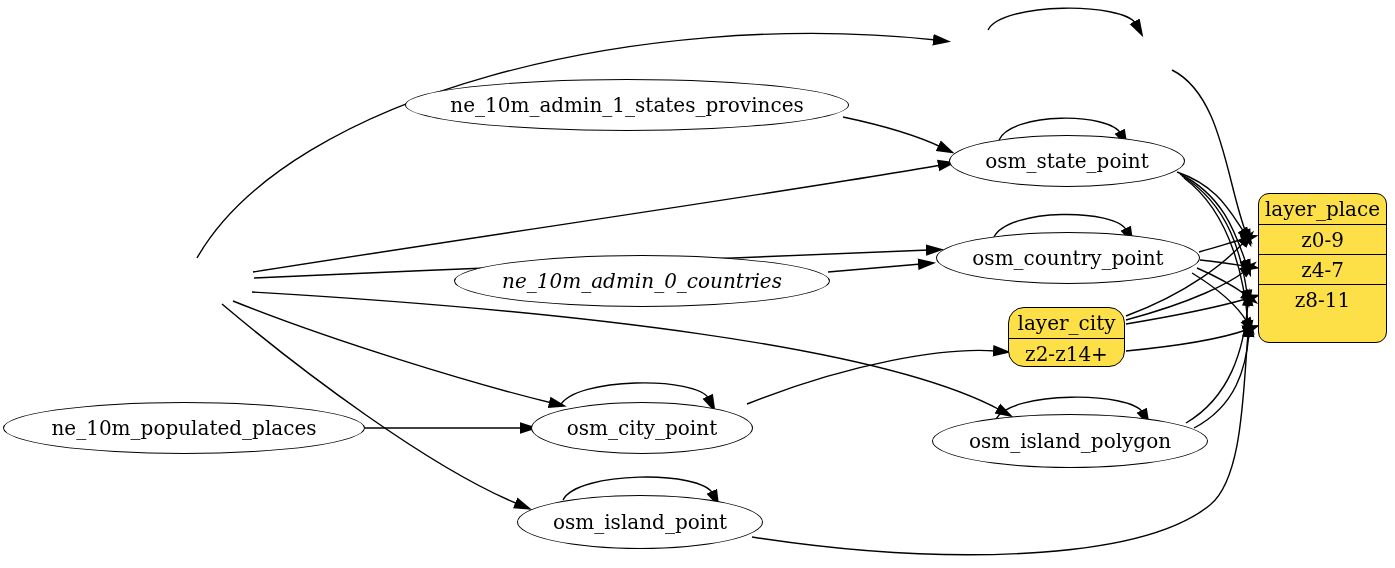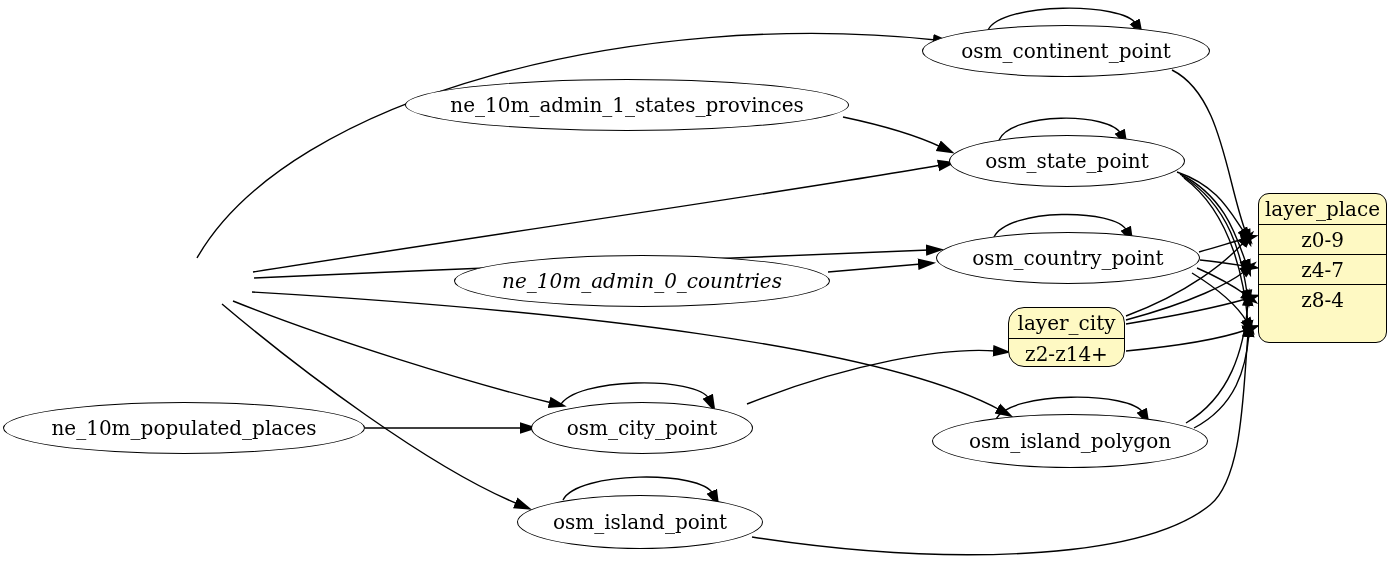--- a/index.html
+++ b/index.html
@@ -3,21 +3,21 @@
 <meta charset="utf-8">
 <style>
   html,body{margin:0;padding:0;background:#ffffff;}
   #canvas{position:relative;width:1395px;height:568px;background:#ffffff;overflow:hidden;
           font-family:"DejaVu Serif","Liberation Serif",serif;}
   #edges{position:absolute;left:0;top:0;width:1395px;height:568px;}
   .ellipse-node{position:absolute;border:1.4px solid #000;border-radius:50%;
     display:flex;align-items:center;justify-content:center;background:#fff;
     font-size:20px;color:#000;white-space:nowrap;box-sizing:border-box;}
   .record{position:absolute;border:1.6px solid #000;border-radius:11px;overflow:hidden;
-    background:#fef9c3;box-sizing:border-box;}
+    background:#fde047;box-sizing:border-box;}
   .record .row{height:30px;display:flex;align-items:center;justify-content:center;
     font-size:20px;color:#000;box-sizing:border-box;}
   .record .row + .row{border-top:1.4px solid #000;}
   path.edge{fill:none;stroke:#000;stroke-width:1.4px;}
 </style>
 </head>
 <body>
 
 <div id="canvas">
 
@@ -70,23 +70,20 @@
   </div>
 
   <div class="ellipse-node" style="left:454px;top:255px;width:376px;height:52px;font-style:italic;">
     <span>ne_10m_admin_0_countries</span>
   </div>
 
   <div class="ellipse-node" style="left:3px;top:402px;width:362px;height:52px;">
     <span>ne_10m_populated_places</span>
   </div>
 
-  <div class="ellipse-node" style="left:922px;top:25px;width:288px;height:52px;">
-    <span>osm_continent_point</span>
-  </div>
 
   <div class="ellipse-node" style="left:936px;top:232px;width:264px;height:52px;">
     <span>osm_country_point</span>
   </div>
 
   <div class="ellipse-node" style="left:949px;top:135px;width:236px;height:52px;">
     <span>osm_state_point</span>
   </div>
 
   <div class="ellipse-node" style="left:932px;top:414px;width:276px;height:54px;">
@@ -103,16 +100,16 @@
 
   <div class="record" style="left:1008px;top:307px;width:117px;height:60px;border-radius:16px;">
     <div class="row">layer_city</div>
     <div class="row">z2-z14+</div>
   </div>
 
   <div class="record" style="left:1258px;top:193px;width:129px;height:150px;">
     <div class="row">layer_place</div>
     <div class="row">z0-9</div>
     <div class="row">z4-7</div>
-    <div class="row">z8-4</div>
+    <div class="row">z8-11</div>
   </div>
 
 </div>
 
 </body></html>

